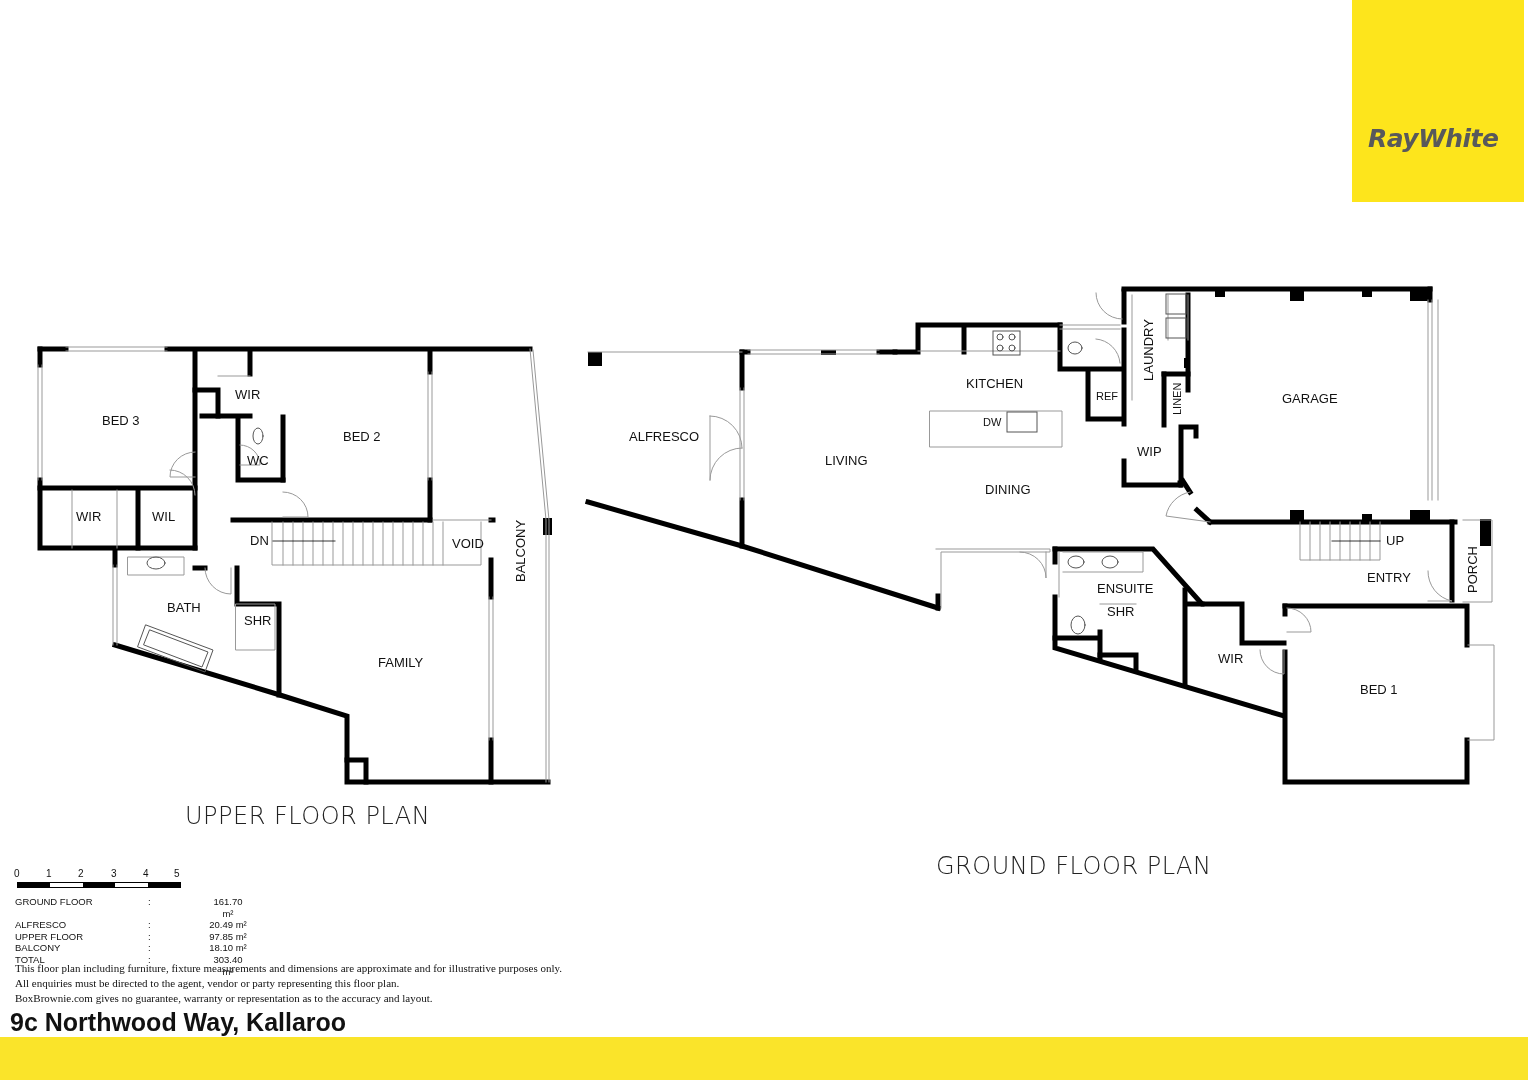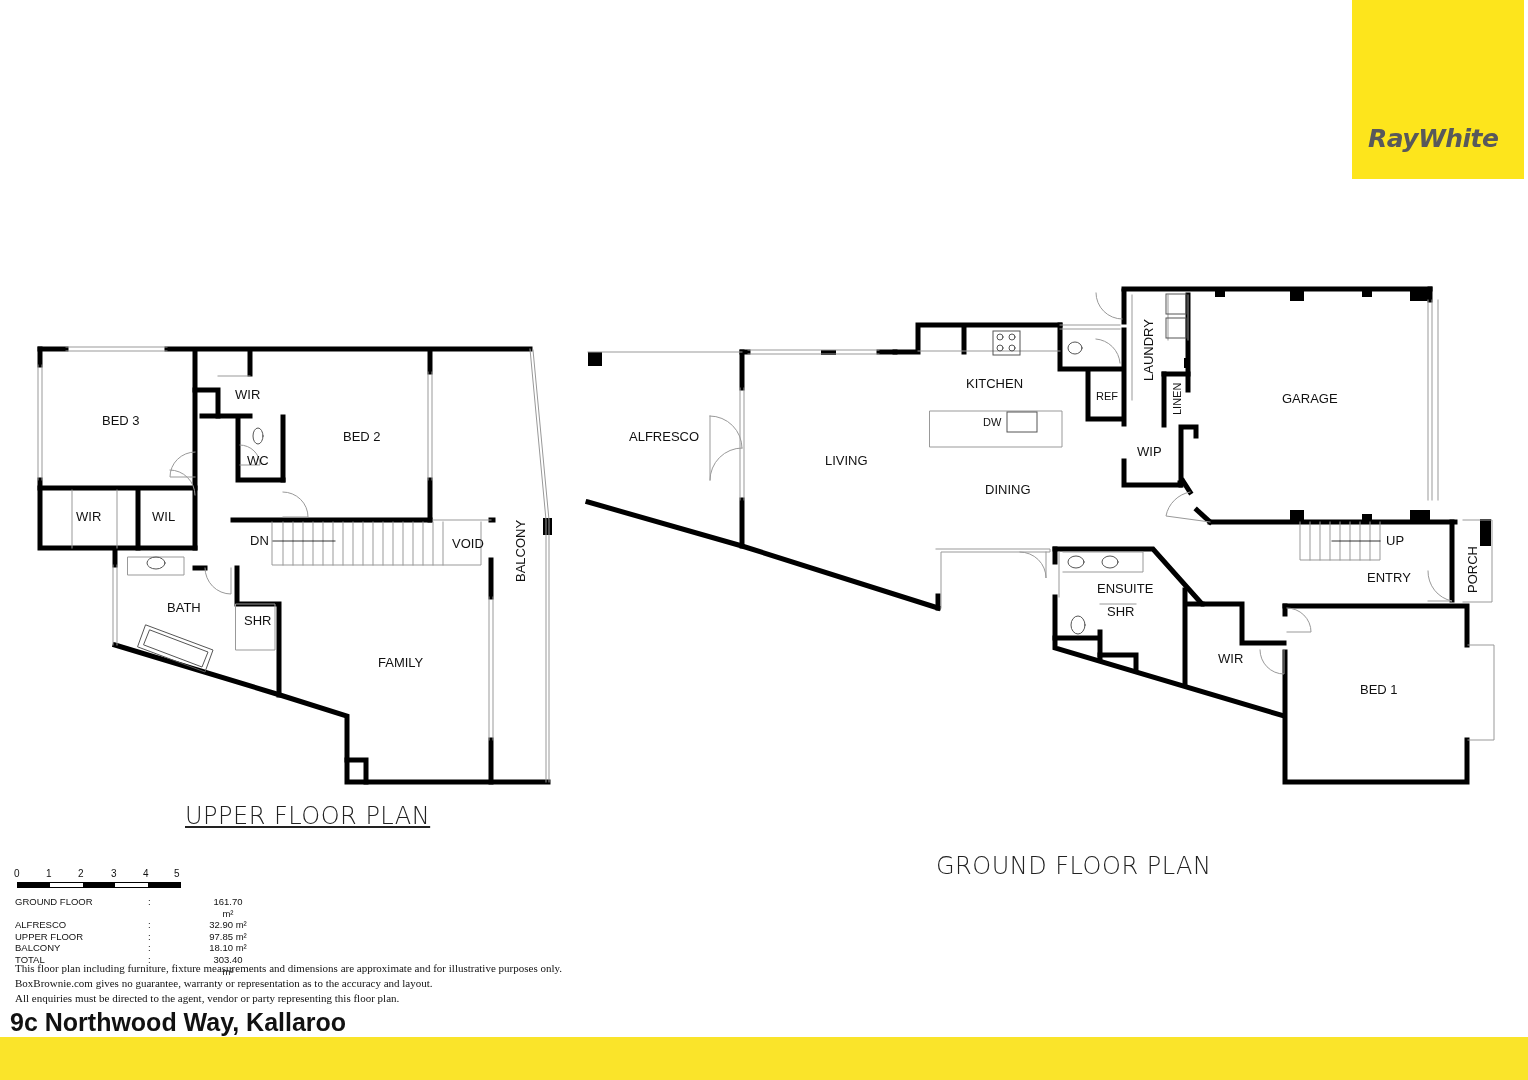--- a/index.html
+++ b/index.html
@@ -1,17 +1,17 @@
 <!DOCTYPE html>
 <html><head>
 <meta charset="utf-8">
 <style>
   html,body{margin:0;padding:0;}
   body{width:1528px;height:1080px;position:relative;background:#ffffff;overflow:hidden;font-family:"Liberation Sans",sans-serif;color:#111;}
-  .logo{position:absolute;left:1352px;top:0;width:172px;height:179px;background:#fde51c;}
+  .logo{position:absolute;left:1352px;top:0;width:172px;height:202px;background:#fde51c;}
   .logo-text{position:absolute;left:16px;top:124px;font-family:"DejaVu Sans",sans-serif;font-weight:bold;font-style:italic;font-size:25px;color:#58595b;letter-spacing:-0.5px;}
   .plan{position:absolute;left:0;top:0;}
   .room-label{font-family:"Liberation Sans",sans-serif;font-size:13px;fill:#111;}
   .room-label-sm{font-family:"Liberation Sans",sans-serif;font-size:11px;fill:#111;}
   .plan-title{position:absolute;font-family:"DejaVu Sans",sans-serif;font-weight:300;font-size:24px;color:#222;letter-spacing:0.5px;}
   .scale{position:absolute;left:12px;top:868px;width:170px;}
   .scale-nums{position:relative;height:12px;font-size:10px;font-family:"Liberation Sans",sans-serif;}
   .scale-nums span{position:absolute;top:0;}
   .scale-bar{display:flex;margin-left:5px;margin-top:2px;width:162px;height:4px;border:1px solid #000;}
   .scale-bar div{flex:1;height:4px;}
@@ -230,21 +230,21 @@
   <text class="room-label" x="1282" y="403">GARAGE</text>
   <text class="room-label" x="1386" y="545">UP</text>
   <text class="room-label" x="1367" y="582">ENTRY</text>
   <text class="room-label" x="0" y="0" transform="translate(1477 593) rotate(-90)">PORCH</text>
   <text class="room-label" x="1097" y="593">ENSUITE</text>
   <text class="room-label" x="1107" y="616">SHR</text>
   <text class="room-label" x="1218" y="663">WIR</text>
   <text class="room-label" x="1360" y="694">BED 1</text>
 </svg>
 
-<div class="plan-title" style="left:185px;top:802px;text-decoration:underline;">UPPER FLOOR PLAN</div>
+<div class="plan-title" style="left:185px;top:802px;">UPPER FLOOR PLAN</div>
 <div class="plan-title" style="left:936px;top:852px;">GROUND FLOOR PLAN</div>
 
 <div class="scale">
   <div class="scale-nums">
     <span style="left:2px">0</span>
     <span style="left:34px">1</span>
     <span style="left:66px">2</span>
     <span style="left:99px">3</span>
     <span style="left:131px">4</span>
     <span style="left:162px">5</span>
@@ -260,40 +260,40 @@
 
 <div class="areas">
   <div class="row">
       <span class="k">GROUND FLOOR</span>
       <span class="c">:</span>
       <span class="v">161.70 m²</span>
     </div>
   <div class="row">
       <span class="k">ALFRESCO</span>
       <span class="c">:</span>
-      <span class="v">32.90 m²</span>
+      <span class="v">20.49 m²</span>
     </div>
   <div class="row">
       <span class="k">UPPER FLOOR</span>
       <span class="c">:</span>
       <span class="v">97.85 m²</span>
     </div>
   <div class="row">
       <span class="k">BALCONY</span>
       <span class="c">:</span>
       <span class="v">18.10 m²</span>
     </div>
   <div class="row">
       <span class="k">TOTAL</span>
       <span class="c">:</span>
       <span class="v">303.40 m²</span>
     </div>
 </div>
 
 <div class="disclaimer">
   <div>This floor plan including furniture, fixture measurements and dimensions are approximate and for illustrative purposes only.</div>
+  <div>All enquiries must be directed to the agent, vendor or party representing this floor plan.</div>
   <div>BoxBrownie.com gives no guarantee, warranty or representation as to the accuracy and layout.</div>
-  <div>All enquiries must be directed to the agent, vendor or party representing this floor plan.</div>
 </div>
 
 <div class="address">9c Northwood Way, Kallaroo</div>
 
 <div class="band"></div>
 
 </body></html>

